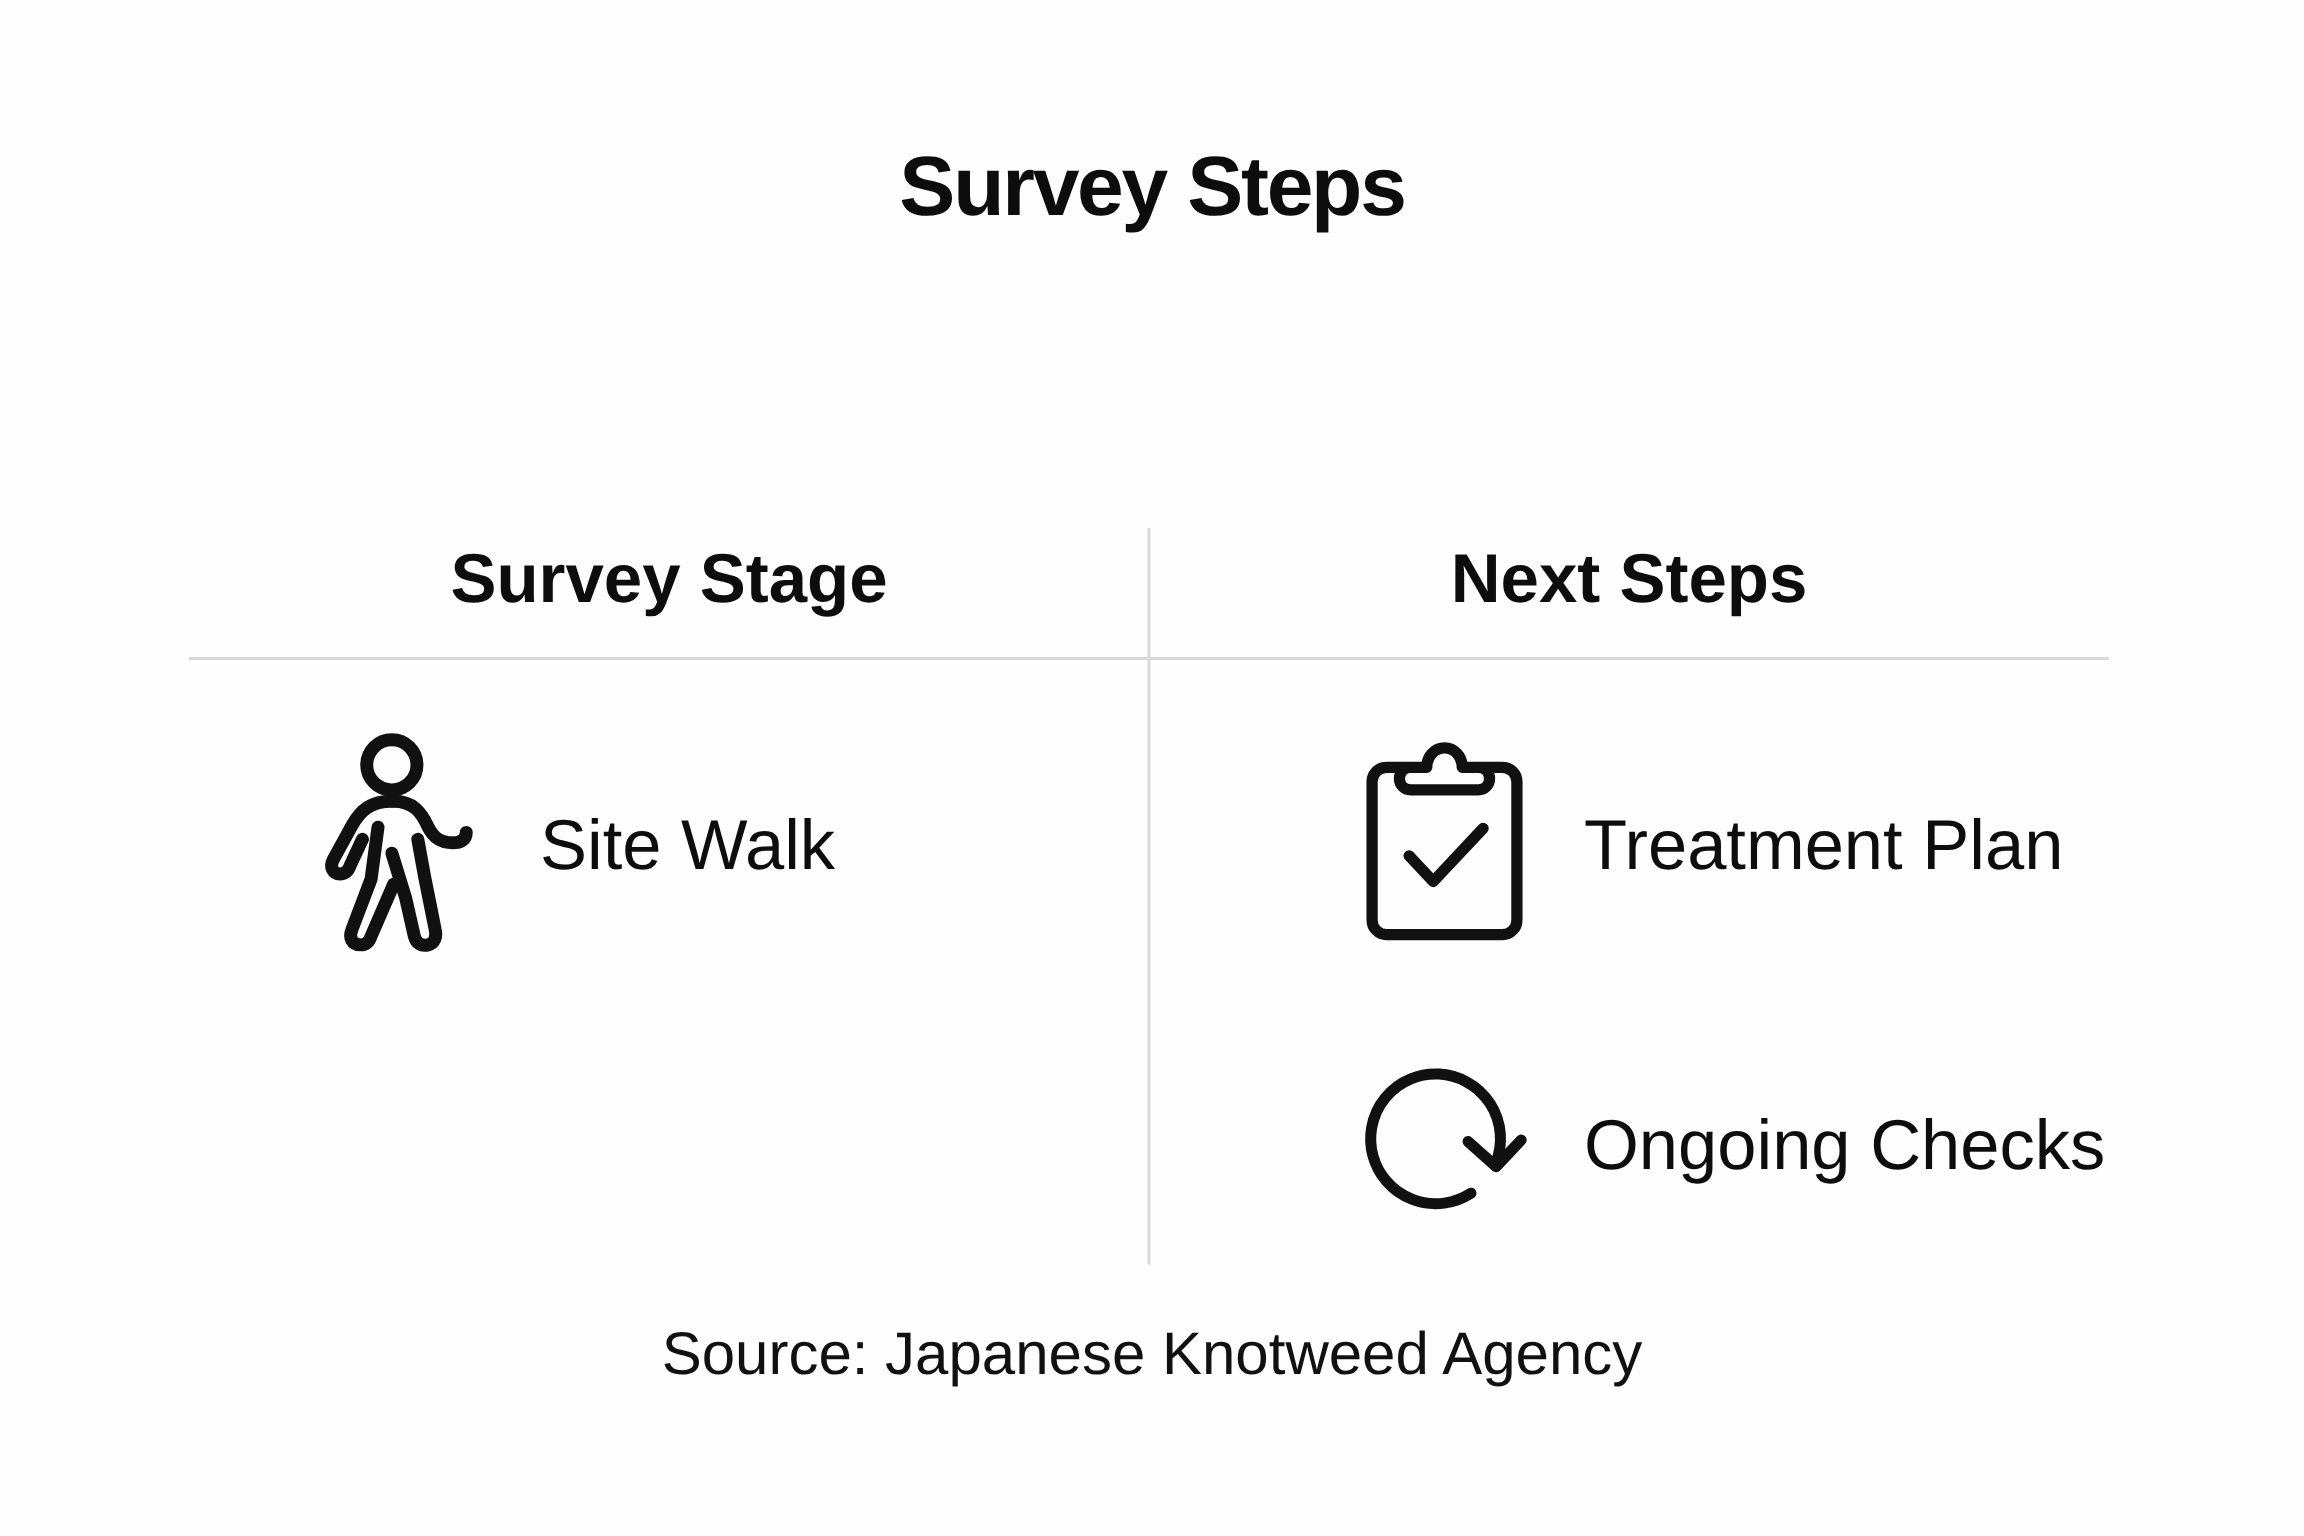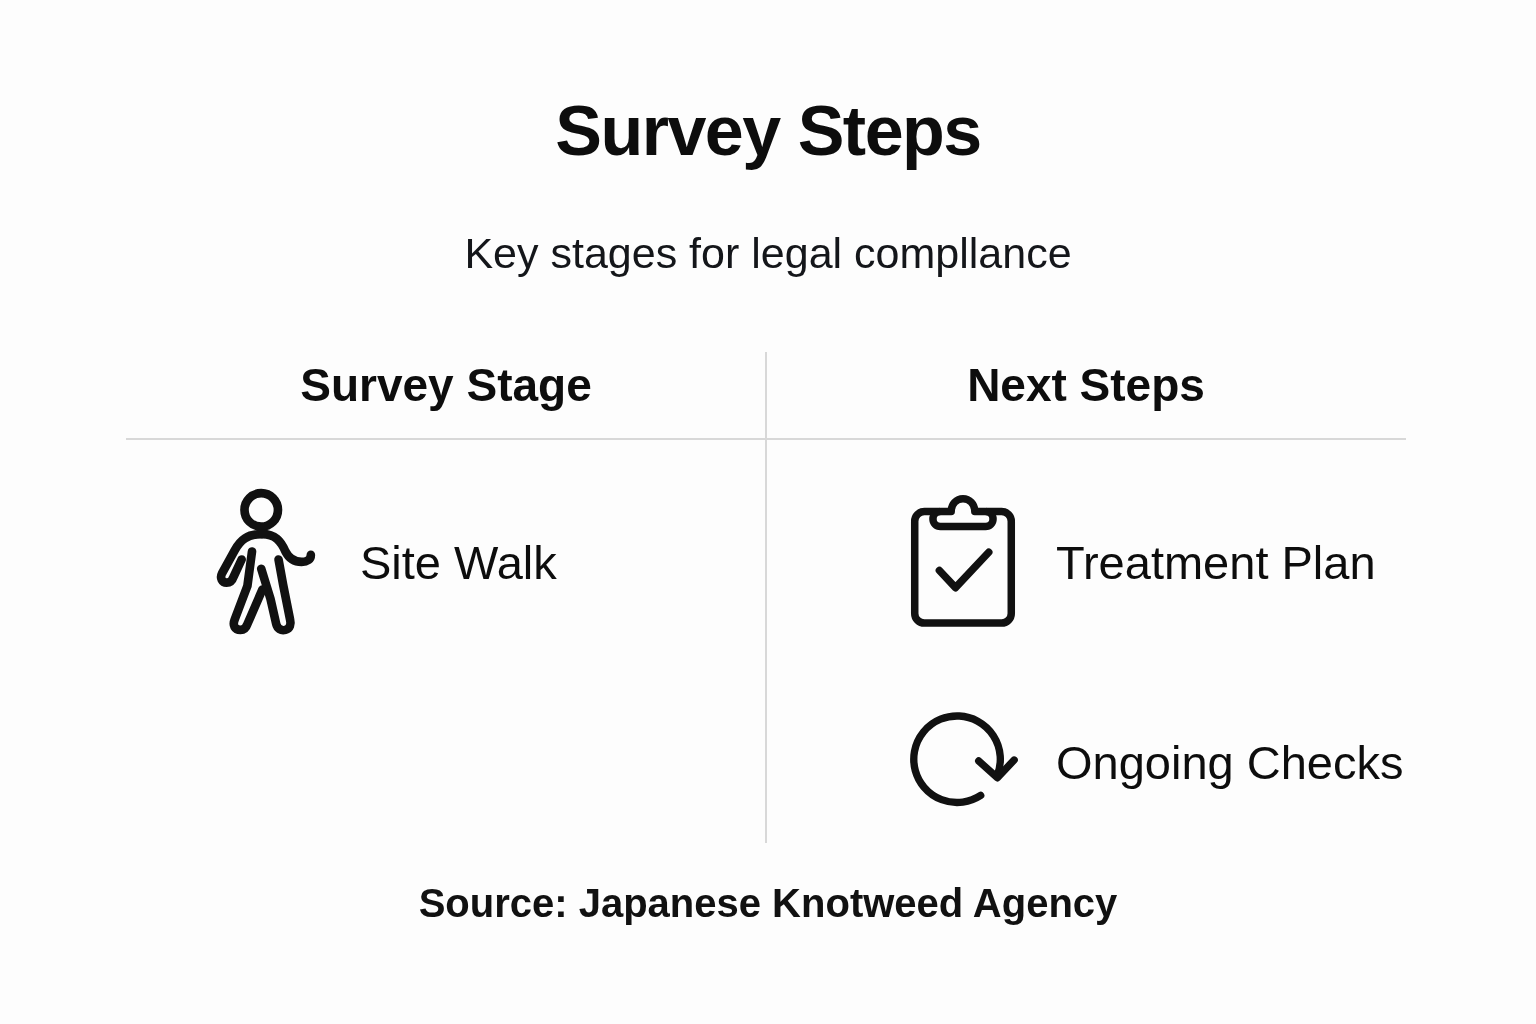--- a/index.html
+++ b/index.html
@@ -21,21 +21,21 @@
     inset: 0;
   }
 
   
   .title {
     position: absolute;
     top: 96px;
     left: 0;
     width: 1536px;
     text-align: center;
-    font-size: 70px;
+    font-size: 56px;
     font-weight: 700;
     letter-spacing: -1.5px;
     line-height: 1;
     color: #0d0d0d;
   }
   .subtitle {
     position: absolute;
     top: 232px;
     left: 0;
     width: 1536px;
@@ -111,32 +111,31 @@
   }
 
   
   .source {
     position: absolute;
     top: 883px;
     left: 0;
     width: 1536px;
     text-align: center;
     font-size: 40px;
-    font-weight: 700;
+    font-weight: 400;
     line-height: 1;
     color: #111111;
   }
 </style>
 </head>
 <body>
 
 <div class="infographic">
 
   <div class="title">Survey Steps</div>
-  <div class="subtitle">Key stages for legal compllance</div>
 
   <div class="col-header left">Survey Stage</div>
   <div class="col-header right">Next Steps</div>
 
   <div class="hrule"></div>
   <div class="vrule"></div>
 
   <div class="cell c-left r-one">
     <span class="icon-box">
       <svg viewBox="0 0 100 130" fill="none" stroke="#111111" stroke-width="7.5" stroke-linecap="round" stroke-linejoin="round">

